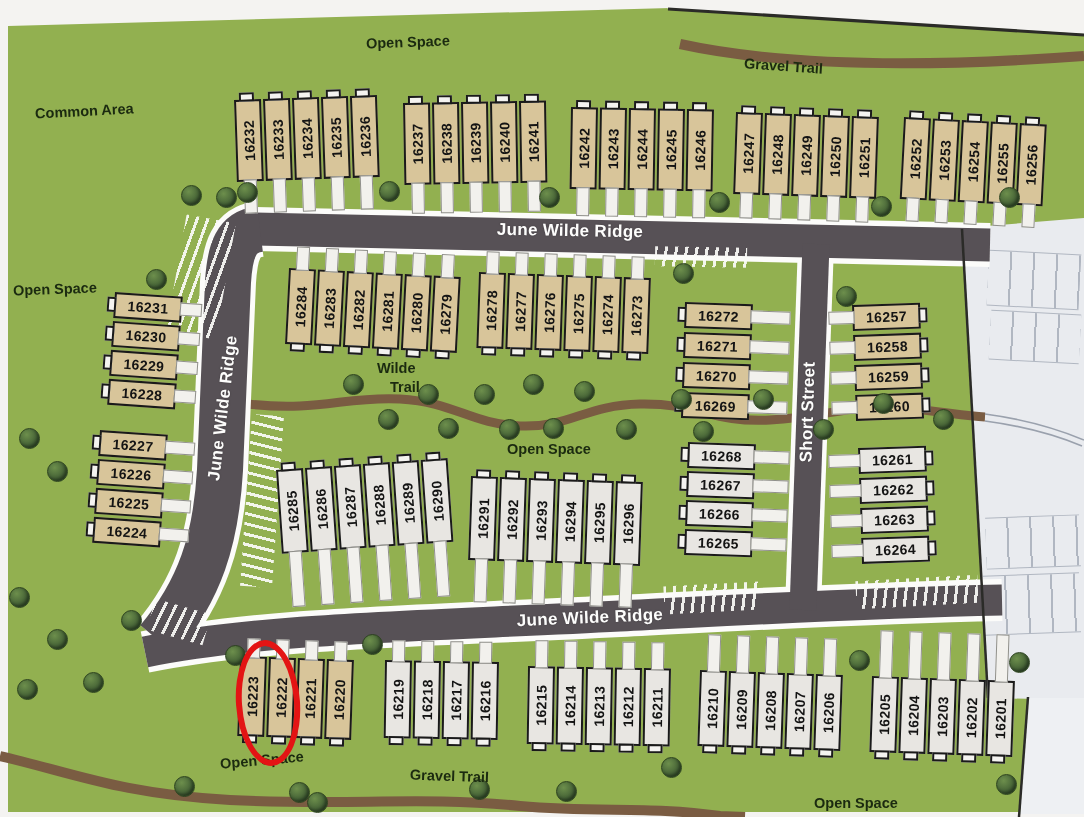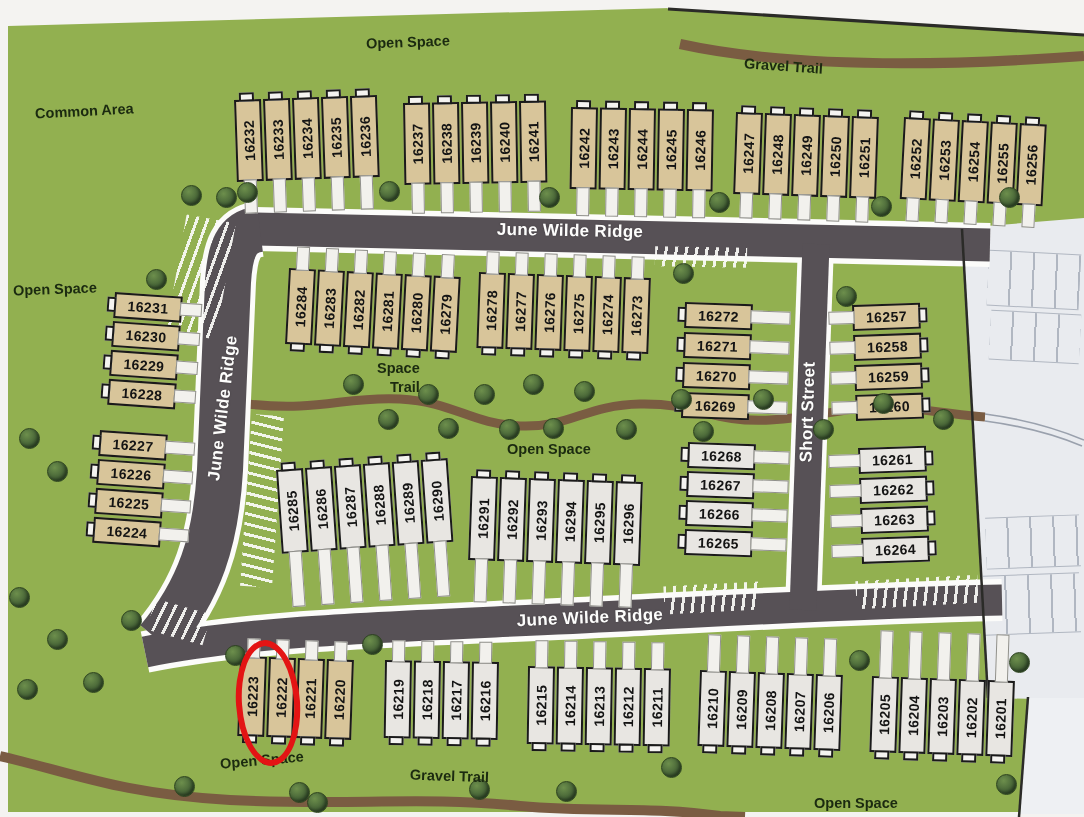--- a/index.html
+++ b/index.html
@@ -659,21 +659,21 @@
       <div class="tree" style="left: 469px; top: 779px;"></div>
       <div class="tree" style="left: 556px; top: 781px;"></div>
       <div class="tree" style="left: 661px; top: 757px;"></div>
       <div class="tree" style="left: 996px; top: 774px;"></div>
     </div>
   <div id="labels-layer">
       <div class="area-label" style="left: 366px; top: 34px; transform: rotate(-2deg);">Open Space</div>
       <div class="area-label" style="left: 744px; top: 58px; transform: rotate(4deg);">Gravel Trail</div>
       <div class="area-label" style="left: 35px; top: 103px; transform: rotate(-3deg);">Common Area</div>
       <div class="area-label" style="left: 13px; top: 281px; transform: rotate(-2deg);">Open Space</div>
-      <div class="area-label" style="left: 377px; top: 360px; transform: rotate(0deg);">Space</div>
+      <div class="area-label" style="left: 377px; top: 360px; transform: rotate(0deg);">Wilde</div>
       <div class="area-label" style="left: 390px; top: 379px; transform: rotate(0deg);">Trail</div>
       <div class="area-label" style="left: 507px; top: 441px; transform: rotate(0deg);">Open Space</div>
       <div class="area-label" style="left: 220px; top: 752px; transform: rotate(-5deg);">Open Space</div>
       <div class="area-label" style="left: 410px; top: 768px; transform: rotate(2deg);">Gravel Trail</div>
       <div class="area-label" style="left: 814px; top: 795px; transform: rotate(0deg);">Open Space</div>
       <div class="street-label" style="left: 570px; top: 231px; transform: translate(-50%, -50%) rotate(1deg);">June Wilde Ridge</div>
       <div class="street-label" style="left: 223px; top: 408px; transform: translate(-50%, -50%) rotate(-83deg);">June Wilde Ridge</div>
       <div class="street-label" style="left: 590px; top: 618px; transform: translate(-50%, -50%) rotate(-2.5deg);">June Wilde Ridge</div>
       <div class="street-label" style="left: 808px; top: 412px; transform: translate(-50%, -50%) rotate(-88deg);">Short Street</div>
     </div>

